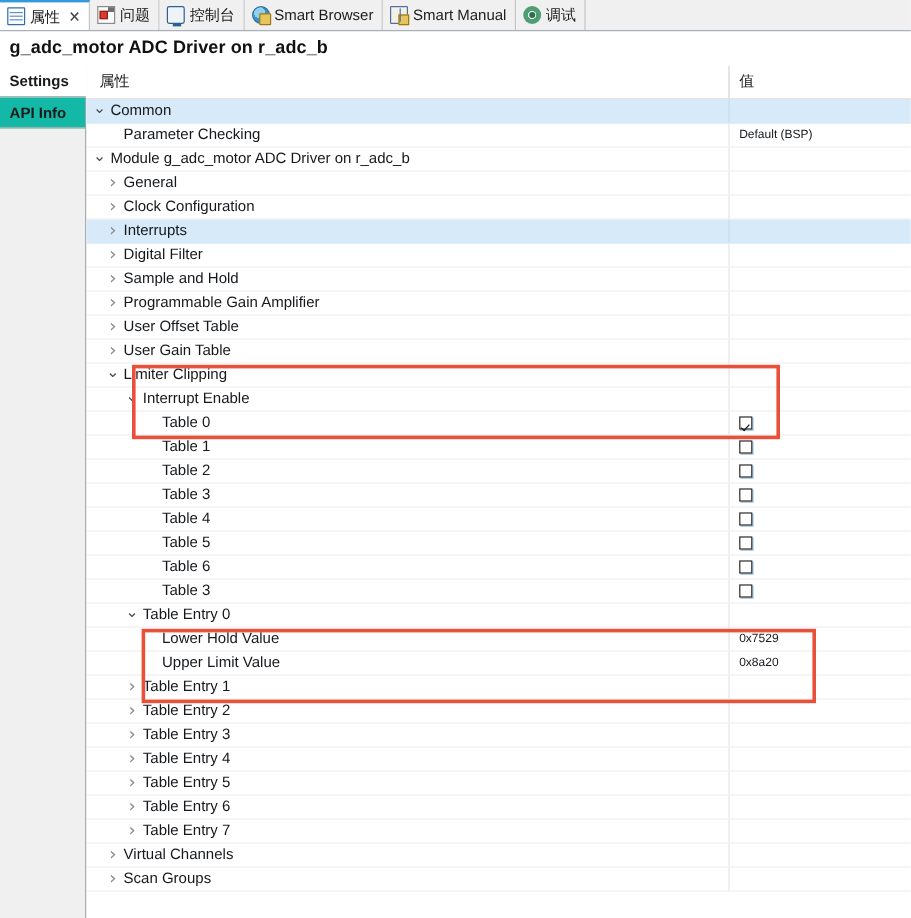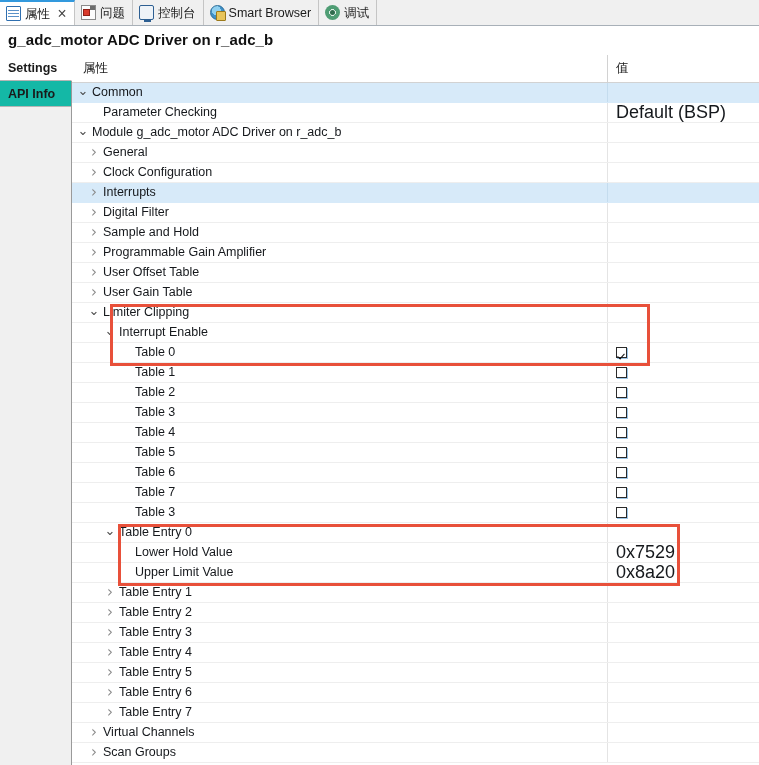--- a/index.html
+++ b/index.html
@@ -159,21 +159,21 @@
   .cname{
     width:535px;height:19px;line-height:19px;box-sizing:border-box;
     font-size:12.5px;color:#15181c;white-space:nowrap;
     display:flex;align-items:center;
     overflow:hidden;
   }
   .cval{
     flex:1;height:19px;line-height:19px;box-sizing:border-box;
     border-left:1px solid #e4e4e4;
     padding-left:8px;
-    font-size:18px;color:#15181c;white-space:nowrap;
+    font-size:10px;color:#15181c;white-space:nowrap;
     display:flex;align-items:center;
   }
   .row.hl .cval{border-left:1px solid #c4dcee;}
   .arrow{
     width:12px;flex:0 0 12px;text-align:center;
     font-size:11px;line-height:19px;color:#8a8a8a;
     font-family:"DejaVu Sans",sans-serif;
   }
   .arrow.none{color:transparent;}
   .arrow.open{color:#4a4a4a;}
@@ -207,20 +207,24 @@
       <span class="ticon ic-problem"></span>
       <span class="tlabel">问题</span>
     </div>
     <div class="tab">
       <span class="ticon ic-console"></span>
       <span class="tlabel">控制台</span>
     </div>
     <div class="tab">
       <span class="ticon ic-globe"></span>
       <span class="tlabel">Smart Browser</span>
+    </div>
+    <div class="tab">
+      <span class="ticon ic-book"></span>
+      <span class="tlabel">Smart Manual</span>
     </div>
     <div class="tab">
       <span class="ticon ic-debug"></span>
       <span class="tlabel">调试</span>
     </div>
     <div class="tabfill"></div>
   </div>
 
 <div id="title">g_adc_motor ADC Driver on r_adc_b</div>
 
@@ -413,29 +417,20 @@
           <span class="arrow none"></span>
           <span class="lbl">Table 6</span>
         </div>
         <div class="cval">
           <span class="chk"></span>
         </div>
       </div>
       <div class="row">
         <div class="cname" style="padding-left: 48px;">
           <span class="arrow none"></span>
-          <span class="lbl">Table 7</span>
-        </div>
-        <div class="cval">
-          <span class="chk"></span>
-        </div>
-      </div>
-      <div class="row">
-        <div class="cname" style="padding-left: 48px;">
-          <span class="arrow none"></span>
           <span class="lbl">Table 3</span>
         </div>
         <div class="cval">
           <span class="chk"></span>
         </div>
       </div>
       <div class="row">
         <div class="cname" style="padding-left: 32px;">
           <span class="arrow open" style="font-size: 13px; line-height: 13px; padding-bottom: 4px;">⌄</span>
           <span class="lbl">Table Entry 0</span>

